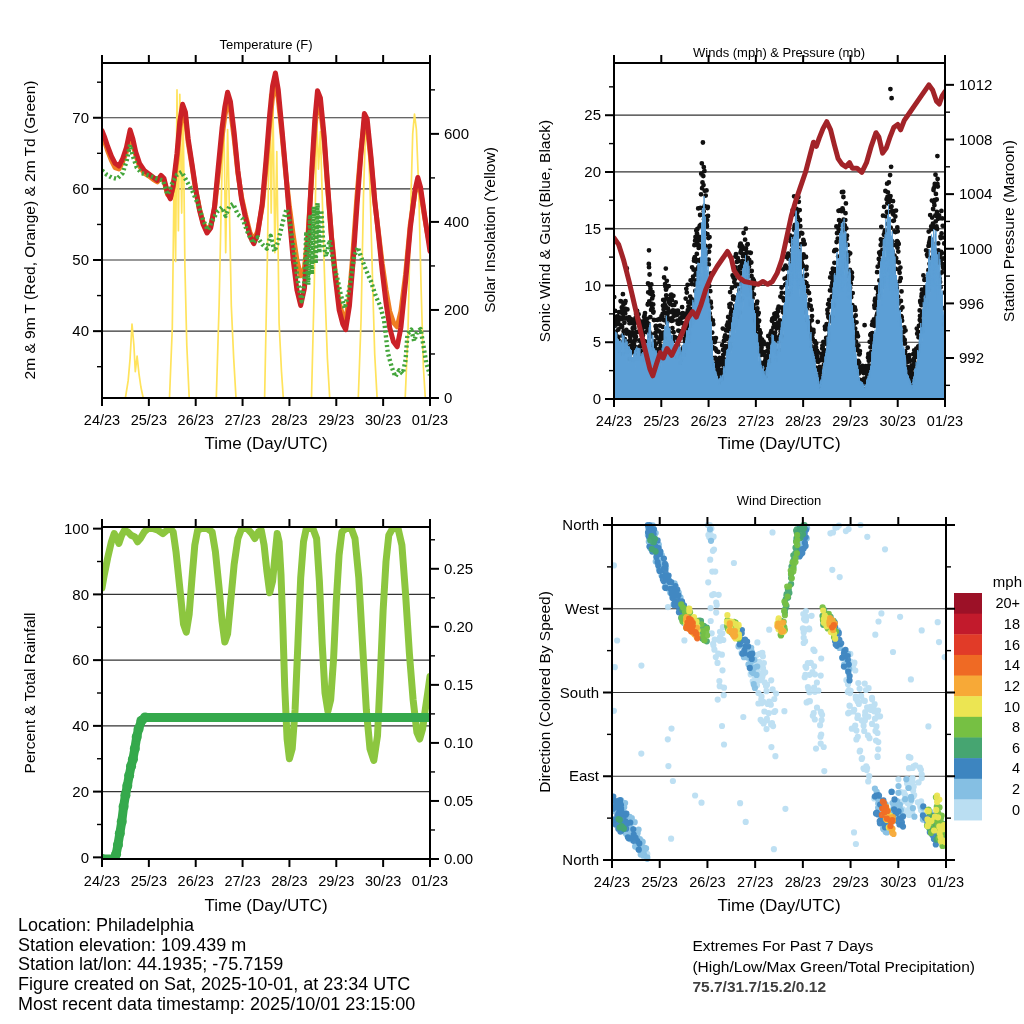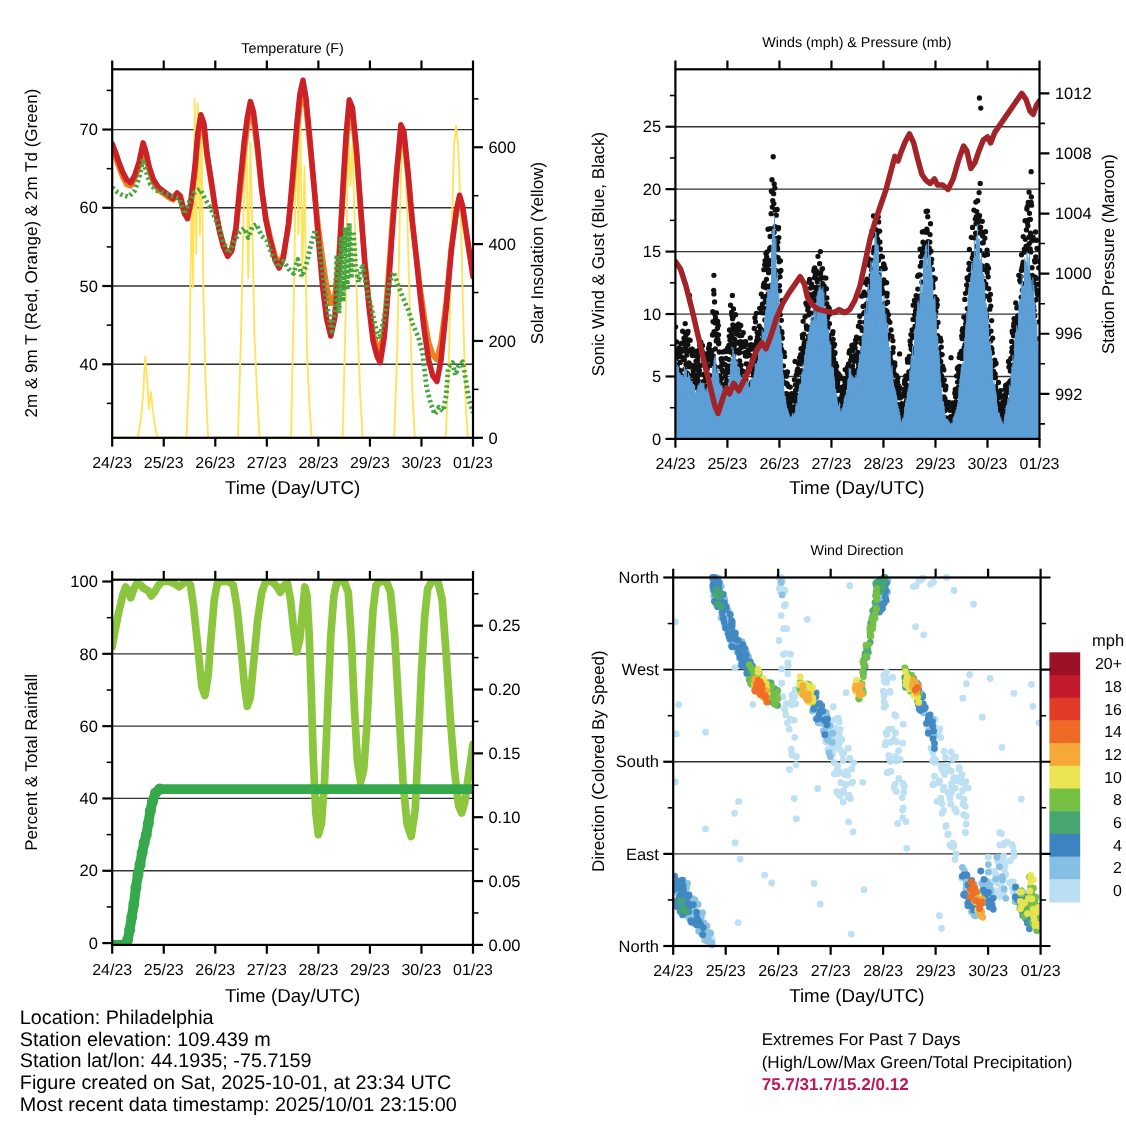--- a/index.html
+++ b/index.html
@@ -353,21 +353,21 @@
           <line x1="946" x2="955" y1="525" y2="525" stroke="#000" stroke-width="2"></line>
           <line x1="946" x2="951" y1="818.125" y2="818.125" stroke="#000" stroke-width="1.4"></line>
           <line x1="946" x2="951" y1="734.375" y2="734.375" stroke="#000" stroke-width="1.4"></line>
           <line x1="946" x2="951" y1="650.625" y2="650.625" stroke="#000" stroke-width="1.4"></line>
           <line x1="946" x2="951" y1="566.875" y2="566.875" stroke="#000" stroke-width="1.4"></line>
         </g>
       </g>
     </svg>
 
   <div class="ttl" style="left:266px;top:44px">Temperature (F)</div>
-  <div class="ttl" style="left:779px;top:38px">Winds (mph) &amp; Pressure (mb)</div>
+  <div class="ttl" style="left:779px;top:52px">Winds (mph) &amp; Pressure (mb)</div>
   <div class="ttl" style="left:779px;top:500px">Wind Direction</div>
 
   <div class="xlab" style="left:266px;top:444px">Time (Day/UTC)</div>
   <div class="xlab" style="left:779px;top:444px">Time (Day/UTC)</div>
   <div class="xlab" style="left:266px;top:906px">Time (Day/UTC)</div>
   <div class="xlab" style="left:779px;top:906px">Time (Day/UTC)</div>
 
   <div class="ylab" style="left:30px;top:230px">2m &amp; 9m T (Red, Orange) &amp; 2m Td (Green)</div>
   <div class="ylab" style="left:490px;top:230px">Solar Insolation (Yellow)</div>
   <div class="ylab" style="left:545px;top:231px">Sonic Wind &amp; Gust (Blue, Black)</div>
@@ -379,15 +379,15 @@
     <div>Location: Philadelphia</div>
     <div>Station elevation: 109.439 m</div>
     <div>Station lat/lon: 44.1935; -75.7159</div>
     <div>Figure created on Sat, 2025-10-01, at 23:34 UTC</div>
     <div>Most recent data timestamp: 2025/10/01 23:15:00</div>
   </div>
 
   <div class="footR">
     <div>Extremes For Past 7 Days</div>
     <div>(High/Low/Max Green/Total Precipitation)</div>
-    <div class="vals" id="extremes-values" style="color: #be185d;">75.7/31.7/15.2/0.12</div>
+    <div class="vals" id="extremes-values" style="color: #404040;">75.7/31.7/15.2/0.12</div>
   </div>
 </div>
 
 </body></html>

